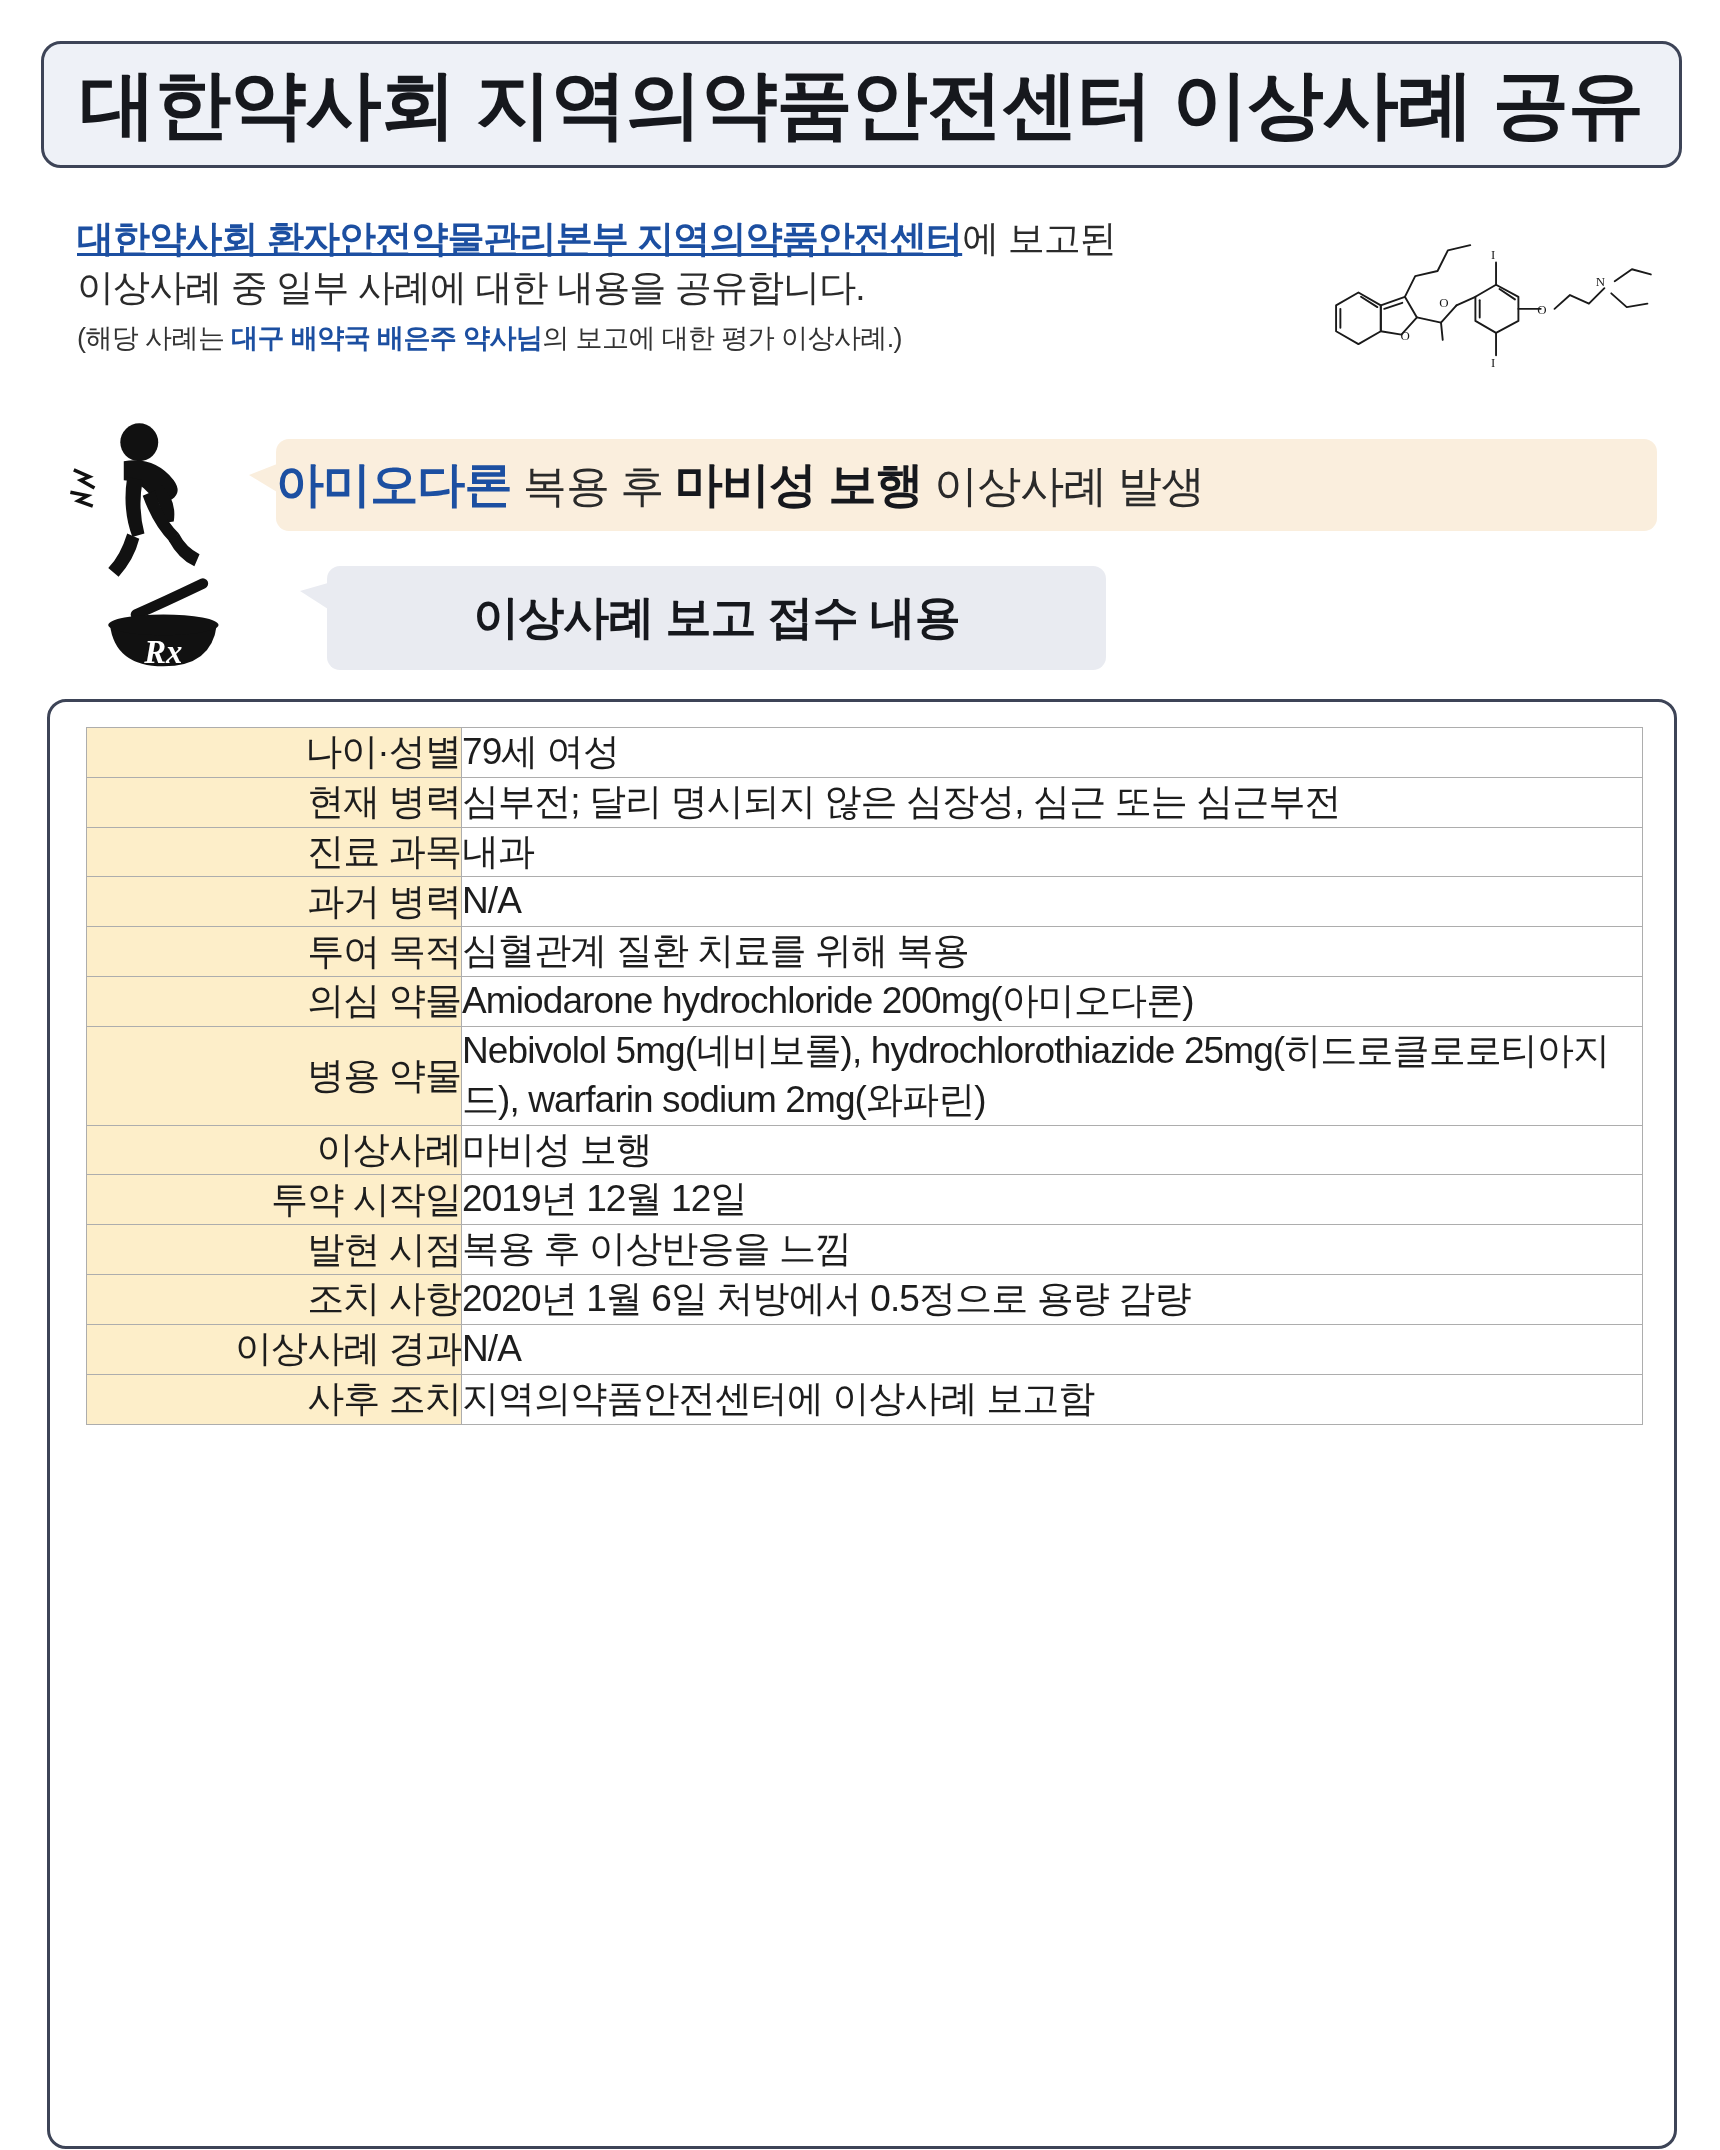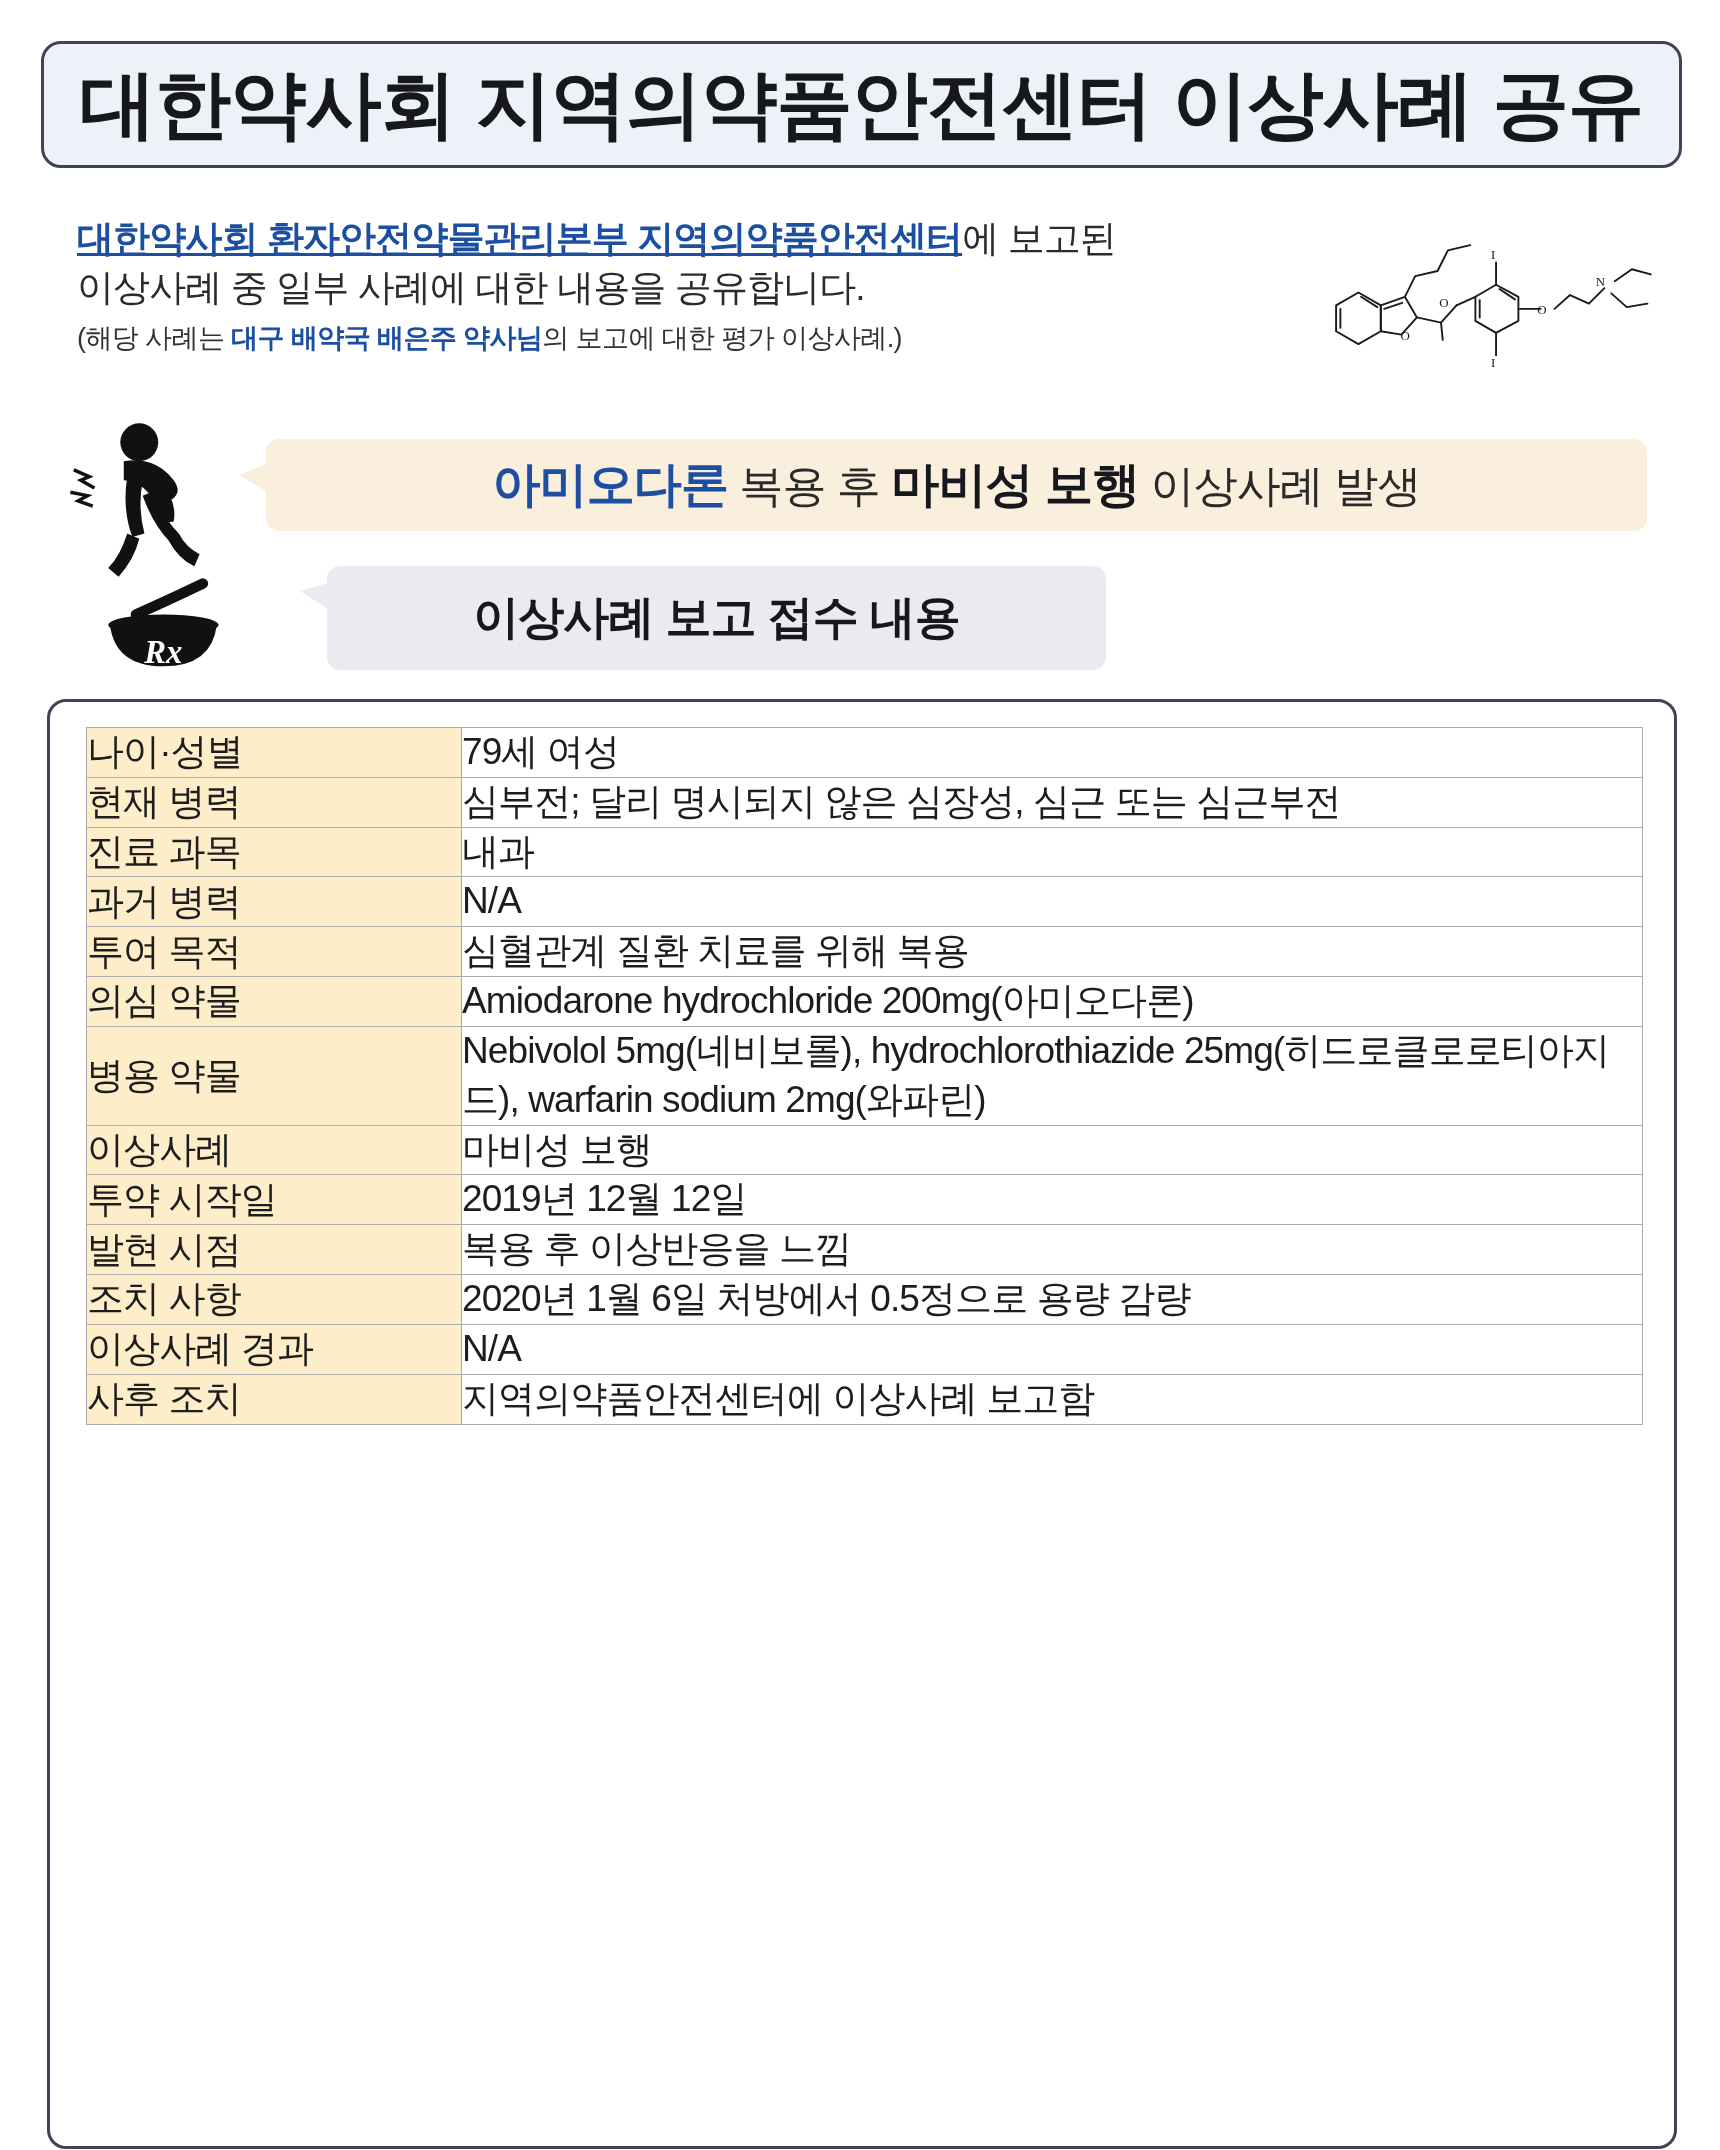--- a/index.html
+++ b/index.html
@@ -98,29 +98,28 @@
     position: absolute;
     left: 60px;
     top: 413px;
     width: 224px;
     height: 267px;
   }
 
   
   .bubble1 {
     position: absolute;
-    left: 266px;
+    left: 276px;
     top: 439px;
     width: 1381px;
     height: 92px;
     background: #faeedd;
     border-radius: 13px;
     display: flex;
     align-items: center;
-    justify-content: center;
     box-sizing: border-box;
   }
   .bubble1:before {
     content: "";
     position: absolute;
     left: -27px;
     top: 25px;
     width: 0;
     height: 0;
     border-top: 11.2px solid transparent;
@@ -198,21 +197,21 @@
     table-layout: fixed;
   }
   table.report td {
     border: 1.7px solid #adadad;
     padding: 0;
     vertical-align: middle;
   }
   td.label {
     width: 374px;
     background: #fdeec9;
-    text-align: left;
+    text-align: right;
     font-size: 37px;
     letter-spacing: -0.9px;
     color: #1d1d1d;
     padding: 11.2px 4.3px;
     line-height: 1.25;
   }
   td.value {
     background: #ffffff;
     font-size: 37px;
     letter-spacing: -0.9px;

